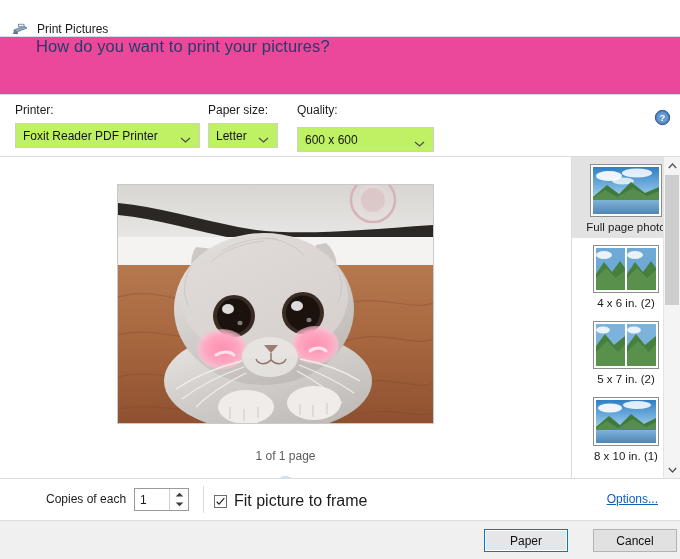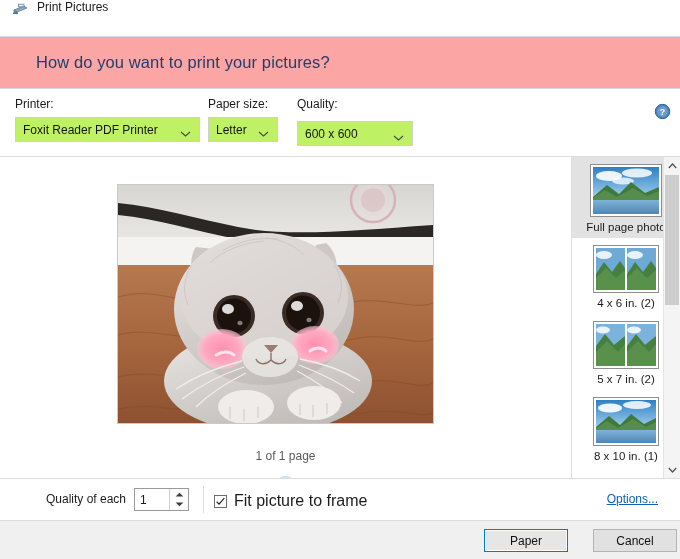--- a/index.html
+++ b/index.html
@@ -15,45 +15,44 @@
     color: #1a1a1a;
     overflow: hidden;
     position: relative;
   }
 
   
   .titlebar {
     height: 36px;
     background: #ffffff;
     display: flex;
-    align-items: flex-start;
+    align-items: flex-end;
     padding-left: 11px;
     box-sizing: border-box;
   }
   .titlebar-icon {
     width: 18px;
     height: 16px;
     margin-right: 8px;
     flex: 0 0 auto;
     position: relative;
     top: 1px;
   }
   .titlebar-text {
     font-size: 12px;
     color: #1b1b1b;
   }
 
   
   .headband {
-    height: 53px;
-    background: #fca5a5;
+    height: 59px;
+    background: #ec4899;
     border-top: 1px solid #d4ddec;
     border-bottom: 1px solid #cfd9e8;
     display: flex;
-    align-items: center;
     box-sizing: border-box;
   }
   .headband-title {
     margin-left: 36px;
     font-size: 16.5px;
     color: #1f3f6b;
     letter-spacing: 0.1px;
   }
 
   
@@ -425,21 +424,21 @@
       <span class="chev">
         <svg viewBox="0 0 11 7" width="11" height="7">
             <path d="M1 1.5 L5.5 5.5 L10 1.5" fill="none" stroke="#4a4a4a" stroke-width="1.1"></path>
           </svg>
       </span>
     </div>
   </div>
 
   <div class="field" style="left:297px; width:137px;">
     <span class="field-label">Quality:</span>
-    <div class="combo" style="width:116px;margin-top:10px;">
+    <div class="combo" style="width:137px;margin-top:10px;">
       <span>600 x 600</span>
       <span class="chev">
         <svg viewBox="0 0 11 7" width="11" height="7">
             <path d="M1 1.5 L5.5 5.5 L10 1.5" fill="none" stroke="#4a4a4a" stroke-width="1.1"></path>
           </svg>
       </span>
     </div>
   </div>
 
   <div class="help-btn">
@@ -674,21 +673,21 @@
       <div class="arrow bottom">
         <svg viewBox="0 0 9 6" width="9" height="6">
             <path d="M0.8 1 L4.5 5 L8.2 1" fill="none" stroke="#4f4f4f" stroke-width="1.2"></path>
           </svg>
       </div>
     </div>
   </div>
 </div>
 
 <div class="optionsrow">
-  <span class="copies-label">Quality of each</span>
+  <span class="copies-label">Copies of each</span>
 
   <div class="spinner">
     <input type="text" value="1" style="">
     <div class="spin-arrows">
       <div>
         <svg viewBox="0 0 9 5" width="9" height="5">
             <path d="M4.5 0.7 L8.3 4.4 L0.7 4.4 Z" fill="#3c3c3c"></path>
           </svg>
       </div>
       <div>

